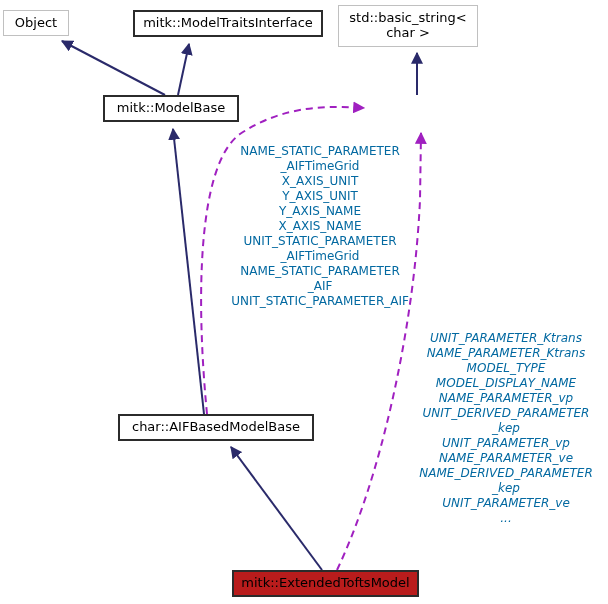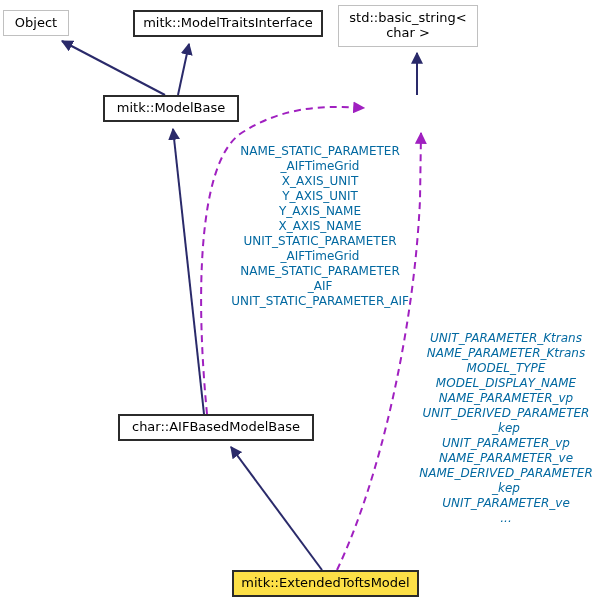--- a/index.html
+++ b/index.html
@@ -37,21 +37,21 @@
     white-space: pre;
   }
   .node.light {
     border: 1px solid #c0c0c0;
   }
   .node.dark {
     border: 2px solid #2b2b2b;
   }
   .node.current {
     border: 2px solid #2b2b2b;
-    background: #fde047;
+    background: #b91c1c;
   }
   .edge-label {
     position: absolute;
     color: #0369a1;
     text-align: center;
     line-height: 15px;
     white-space: pre-line;
     font-size: 12px;
   }
 </style>

